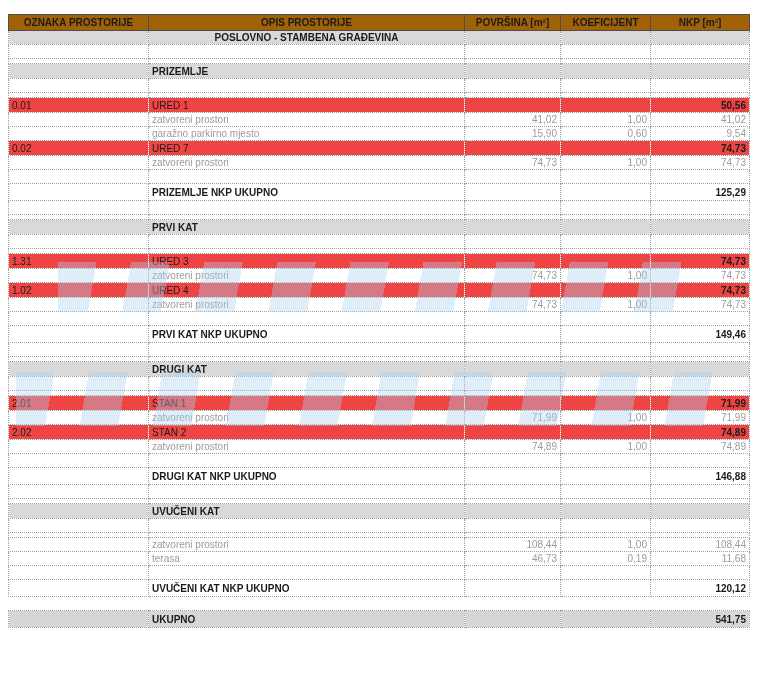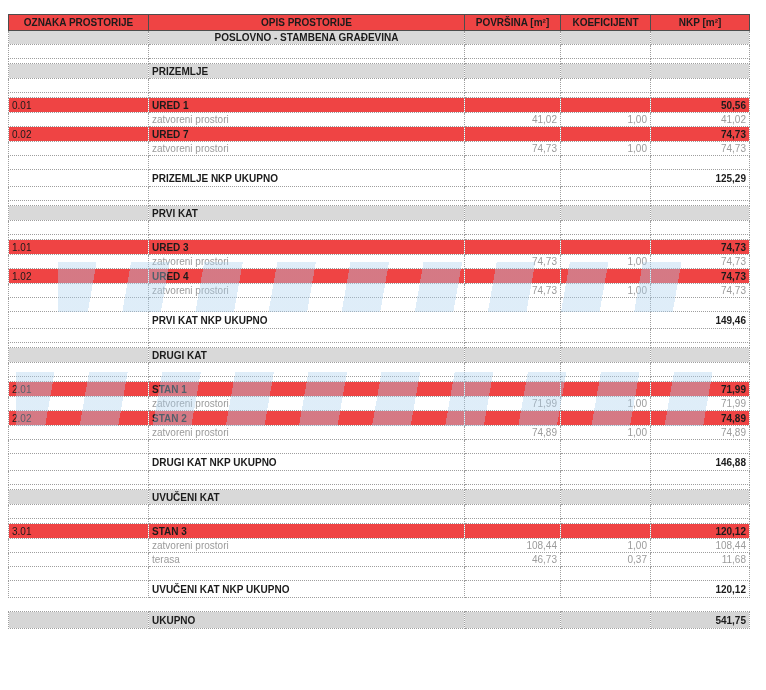--- a/index.html
+++ b/index.html
@@ -30,34 +30,34 @@
     overflow: hidden;
     white-space: nowrap;
     vertical-align: middle;
     line-height: 13px;
   }
   table.nkp th {
     border: 1px solid #4d4d4d;
     font-weight: bold;
     text-align: center;
     height: 15px;
-    background: #ef4444;
+    background: #a16207;
   }
   table.nkp td {
     border: 1px dotted #9e9e9e;
     height: 13px;
   }
   td.num { text-align: right; }
   
   tr.row-section-title td { background: #d9d9d9; font-weight: bold; height: 13px; }
   tr.row-section-title td.col-opis { text-align: center; margin-top: 40px; }
   tr.row-floor td { background: #d9d9d9; height: 14px; }
   tr.row-floor td.col-opis { font-weight: bold; }
   tr.row-unit td { background: #ef4444; height: 14px; }
-  tr.row-unit td.col-opis { font-weight: bold; }
+  tr.row-unit td.col-opis { font-weight: normal; }
   tr.row-unit td.col-nkp { font-weight: bold; }
   tr.row-detail td { color: #9b9b9b; }
   tr.row-total td { height: 16px; }
   tr.row-total td.col-opis,
   tr.row-total td.col-nkp { font-weight: bold; }
   tr.row-empty td { height: 13px; }
   tr.row-spacer td { height: 4px; padding: 0; }
   tr.row-gap td { border: none; background: #ffffff; height: 13px; }
   tr.row-grand td { background: #d6d6d6; height: 16px; }
   tr.row-grand td.col-opis,
@@ -148,20 +148,27 @@
           <td class="col-koef num"></td>
           <td class="col-nkp num">50,56</td>
         </tr>
         <tr class="row-detail">
           <td class="col-oznaka"></td>
           <td class="col-opis">zatvoreni prostori</td>
           <td class="col-povrsina num">41,02</td>
           <td class="col-koef num">1,00</td>
           <td class="col-nkp num">41,02</td>
         </tr>
+        <tr class="row-detail">
+          <td class="col-oznaka"></td>
+          <td class="col-opis">garažno parkirno mjesto</td>
+          <td class="col-povrsina num">15,90</td>
+          <td class="col-koef num">0,60</td>
+          <td class="col-nkp num">9,54</td>
+        </tr>
         <tr class="row-unit">
           <td class="col-oznaka">0.02</td>
           <td class="col-opis">URED 7</td>
           <td class="col-povrsina num"></td>
           <td class="col-koef num"></td>
           <td class="col-nkp num">74,73</td>
         </tr>
         <tr class="row-detail">
           <td class="col-oznaka"></td>
           <td class="col-opis">zatvoreni prostori</td>
@@ -212,21 +219,21 @@
           <td class="col-nkp num"></td>
         </tr>
         <tr class="row-spacer">
           <td class="col-oznaka"></td>
           <td class="col-opis"></td>
           <td class="col-povrsina num"></td>
           <td class="col-koef num"></td>
           <td class="col-nkp num"></td>
         </tr>
         <tr class="row-unit">
-          <td class="col-oznaka">1.01</td>
+          <td class="col-oznaka">1.31</td>
           <td class="col-opis">URED 3</td>
           <td class="col-povrsina num"></td>
           <td class="col-koef num"></td>
           <td class="col-nkp num">74,73</td>
         </tr>
         <tr class="row-detail">
           <td class="col-oznaka"></td>
           <td class="col-opis">zatvoreni prostori</td>
           <td class="col-povrsina num">74,73</td>
           <td class="col-koef num">1,00</td>
@@ -365,39 +372,32 @@
           <td class="col-koef num"></td>
           <td class="col-nkp num"></td>
         </tr>
         <tr class="row-spacer">
           <td class="col-oznaka"></td>
           <td class="col-opis"></td>
           <td class="col-povrsina num"></td>
           <td class="col-koef num"></td>
           <td class="col-nkp num"></td>
         </tr>
-        <tr class="row-unit">
-          <td class="col-oznaka">3.01</td>
-          <td class="col-opis">STAN 3</td>
-          <td class="col-povrsina num"></td>
-          <td class="col-koef num"></td>
-          <td class="col-nkp num">120,12</td>
-        </tr>
         <tr class="row-detail">
           <td class="col-oznaka"></td>
           <td class="col-opis">zatvoreni prostori</td>
           <td class="col-povrsina num">108,44</td>
           <td class="col-koef num">1,00</td>
           <td class="col-nkp num">108,44</td>
         </tr>
         <tr class="row-detail">
           <td class="col-oznaka"></td>
           <td class="col-opis">terasa</td>
           <td class="col-povrsina num">46,73</td>
-          <td class="col-koef num">0,37</td>
+          <td class="col-koef num">0,19</td>
           <td class="col-nkp num">11,68</td>
         </tr>
         <tr class="row-empty">
           <td class="col-oznaka"></td>
           <td class="col-opis"></td>
           <td class="col-povrsina num"></td>
           <td class="col-koef num"></td>
           <td class="col-nkp num"></td>
         </tr>
         <tr class="row-total">

